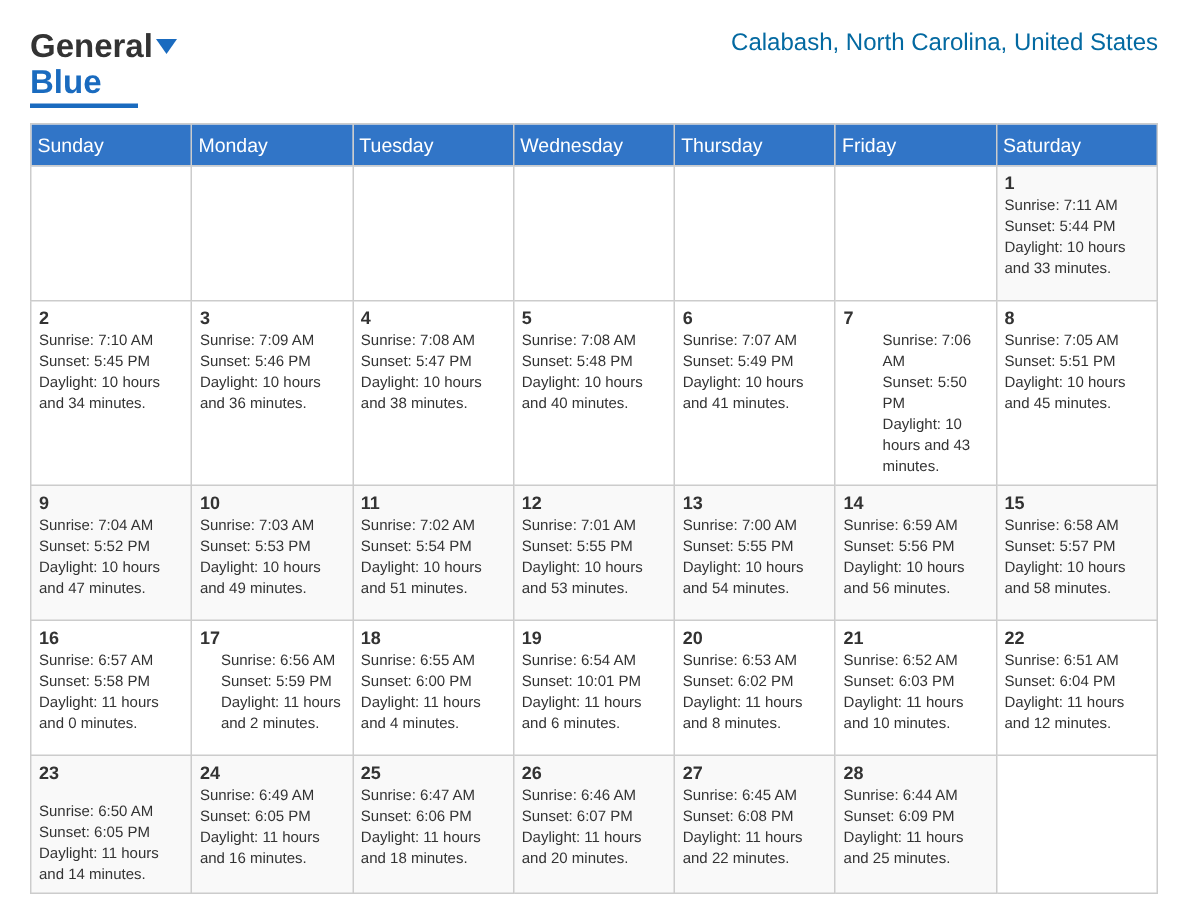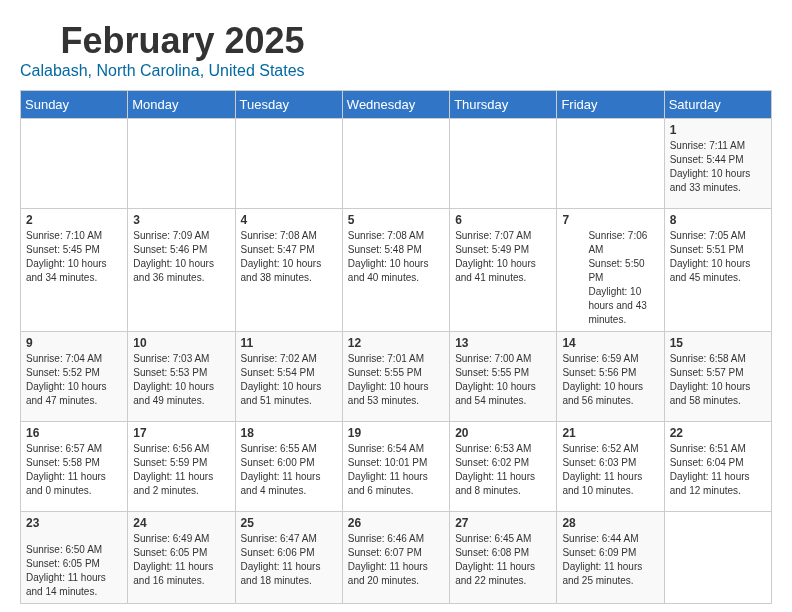--- a/index.html
+++ b/index.html
@@ -74,22 +74,33 @@
       color: #333;
     }
     .empty-cell {
       background: #fff !important;
     }
   </style>
 </head>
 <body>
 
 <div class="header">
+  <div class="logo">
+    <div style="display:flex; align-items:center; line-height:1;">
+      <span style="font-size:22px; font-weight:bold; color:#333;">General</span>
+      <svg width="18" height="18" viewBox="0 0 18 18" style="margin-left:2px;">
+        <polygon points="0,4 14,4 7,14" fill="#1a6bbf"></polygon>
+      </svg>
+    </div>
+    <div style="display:flex; align-items:center;">
+      <span style="font-size:22px; font-weight:bold; color:#1a6bbf;">Blue</span>
+    </div>
+    <div style="width:72px; height:3px; background:#1a6bbf; margin-top:1px;"></div>
+  </div>
   <div class="title-block">
-    <div class="month-title">February 2025</div>
     <div class="location-title">Calabash, North Carolina, United States</div>
   </div>
 </div>
 
 <table>
   <thead>
     <tr>
     <th>Sunday</th>
         <th>Monday</th>
         <th>Tuesday</th>
@@ -204,21 +215,21 @@
       </tr>
       <tr>
         <td>
           <span class="day-num">16</span>
           <div class="day-info" style="white-space: pre-line;">Sunrise: 6:57 AM
 Sunset: 5:58 PM
 Daylight: 11 hours and 0 minutes.</div>
         </td>
         <td>
           <span class="day-num">17</span>
-          <div class="day-info" style="white-space: pre-line;">Sunrise: 6:56 AM
+          <div class="day-info" style="white-space: pre-line; margin-left: 14px;">Sunrise: 6:56 AM
 Sunset: 5:59 PM
 Daylight: 11 hours and 2 minutes.</div>
         </td>
         <td>
           <span class="day-num">18</span>
           <div class="day-info" style="white-space: pre-line;">Sunrise: 6:55 AM
 Sunset: 6:00 PM
 Daylight: 11 hours and 4 minutes.</div>
         </td>
         <td>

